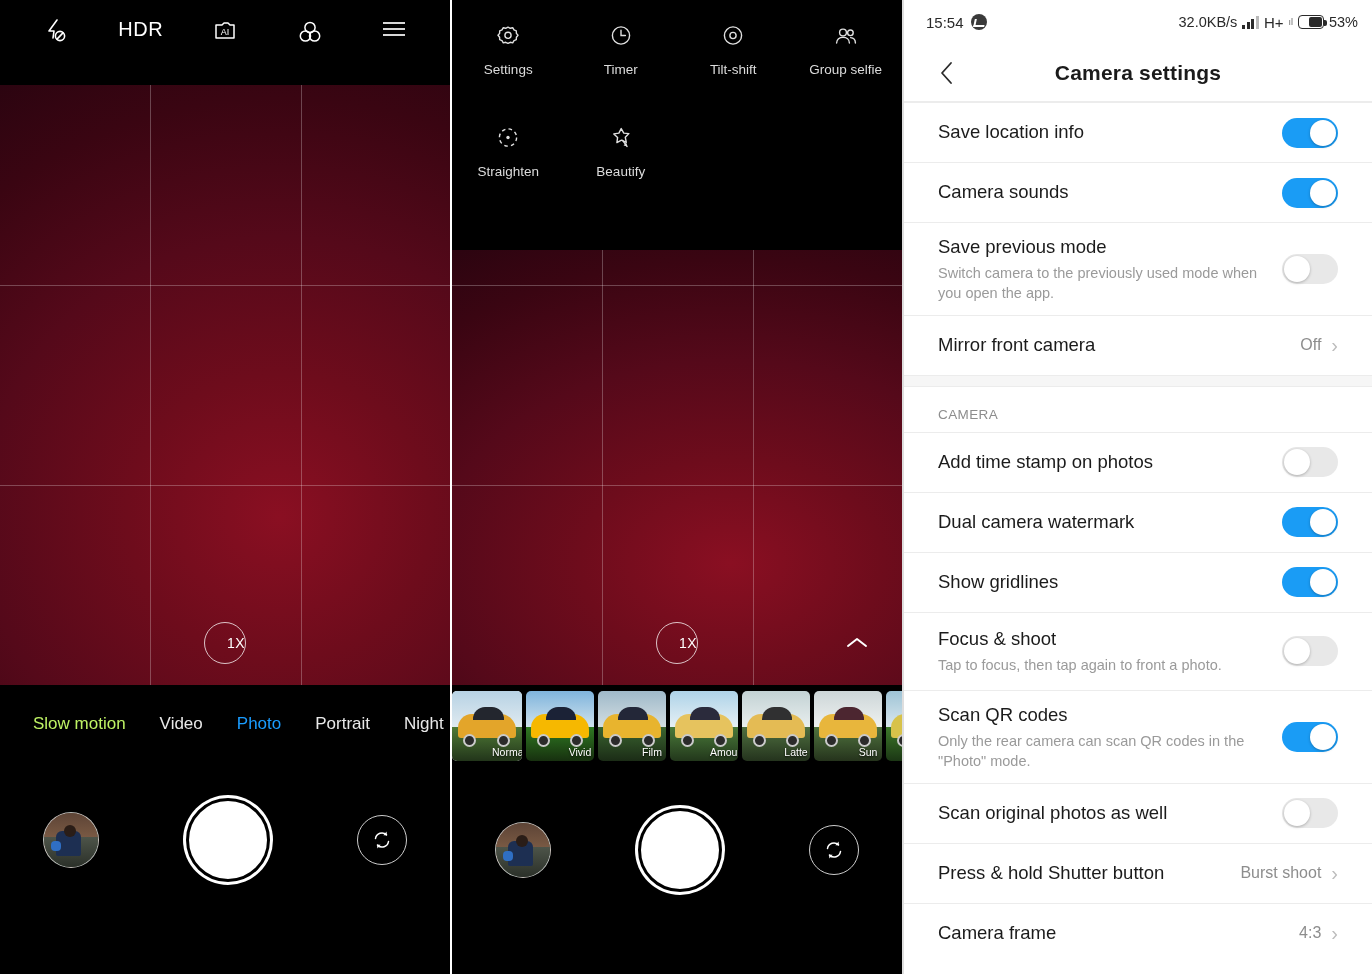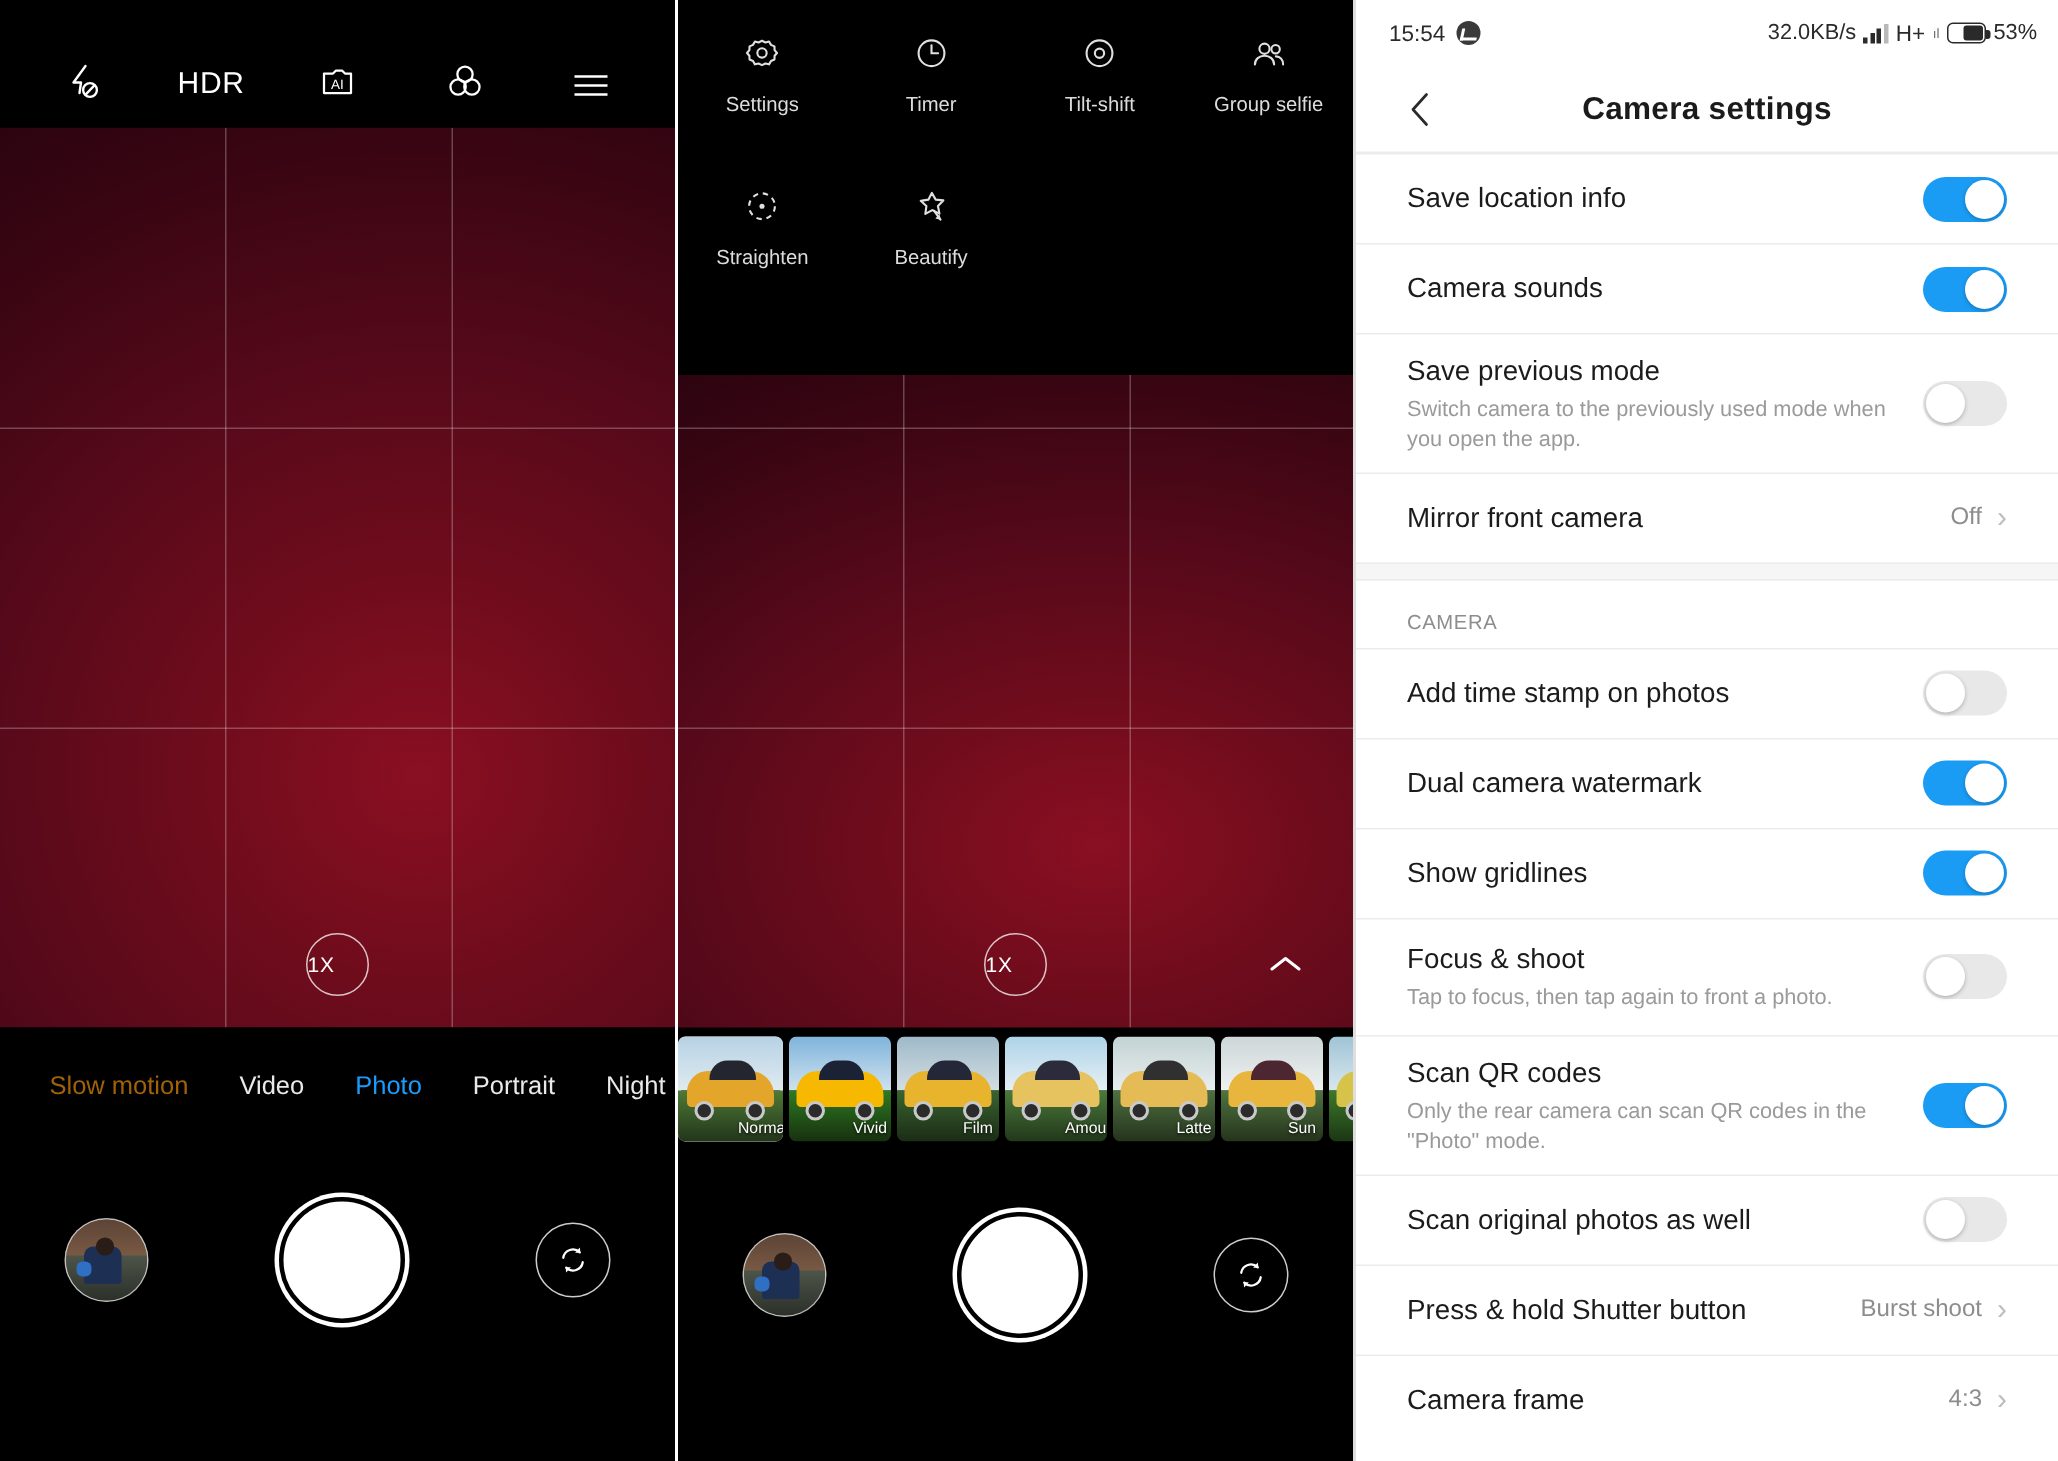--- a/index.html
+++ b/index.html
@@ -12,57 +12,57 @@
   .stage { position: relative; width: 1372px; height: 974px; display: flex; }
 
   
   .panel1 { position: relative; width: 450px; height: 974px; background: #000; overflow: hidden; flex: 0 0 450px; }
 
   .topbar {
     position: absolute; top: 0; left: 0; width: 450px; height: 85px;
     display: flex; align-items: center; justify-content: space-around;
     background: #000; z-index: 6; padding: 0 14px;
   }
-  .topbar .tb-item { display: flex; align-items: flex-end; justify-content: center; height: 50px; min-width: 44px; }
+  .topbar .tb-item { display: flex; align-items: flex-start; justify-content: center; height: 50px; min-width: 44px; }
   .hdr-text { color: #fff; font-size: 20px; letter-spacing: .5px; }
 
   .viewfinder {
     position: absolute; left: 0; width: 450px; overflow: hidden;
     background:
       radial-gradient(120% 85% at 62% 72%, #8a0f22 0%, #6e0c1c 28%, #55091a 55%, #3a0512 82%, #2b0410 100%);
   }
   .p1 .viewfinder { top: 85px; height: 600px; }
   .p2 .viewfinder { top: 250px; height: 435px; }
 
   .grid-line { position: absolute; background: rgba(255,255,255,0.26); }
   .grid-v { width: 1px; top: 0; bottom: 0; }
   .grid-h { height: 1px; left: 0; right: 0; }
 
   .zoombtn {
     position: absolute; width: 42px; height: 42px; border-radius: 50%;
     border: 1px solid rgba(255,255,255,0.75);
-    color: #fff; font-size: 14px; display: flex; align-items: center; justify-content: flex-start;
+    color: #fff; font-size: 14px; display: flex; align-items: center; justify-content: flex-end;
     letter-spacing: .5px; z-index: 5;
   }
   .p1 .zoombtn { left: 204px; top: 622px; }
   .p2 .zoombtn { left: 656px; top: 622px; }
 
   .chevron-up {
     position: absolute; right: 30px; top: 628px; width: 30px; height: 30px; z-index: 5;
     display: flex; align-items: center; justify-content: center;
   }
 
   .modebar {
     position: absolute; left: 0; width: 450px; top: 685px; height: 78px;
     display: flex; align-items: center; gap: 0; background: #000; z-index: 6;
     padding-left: 16px; overflow: hidden;
   }
   .mode { color: #e9e9e9; font-size: 17px; white-space: nowrap; padding: 0 17px; }
   .mode.active { color: #1a9cff; }
-  .mode.dim { color: #a16207; }
+  .mode.dim { color: #bef264; }
 
   .shutterrow {
     position: absolute; left: 0; width: 450px; top: 775px; height: 130px;
     display: flex; align-items: center; justify-content: space-around; background: #000; z-index: 6;
   }
   .p2 .shutterrow { top: 785px; }
   .thumb {
     width: 56px; height: 56px; border-radius: 50%; overflow: hidden;
     border: 1px solid rgba(255,255,255,.65); position: relative;
     background: linear-gradient(150deg,#4b3b33 0%, #6d5a4a 35%, #3c4a3f 70%, #22251f 100%);

